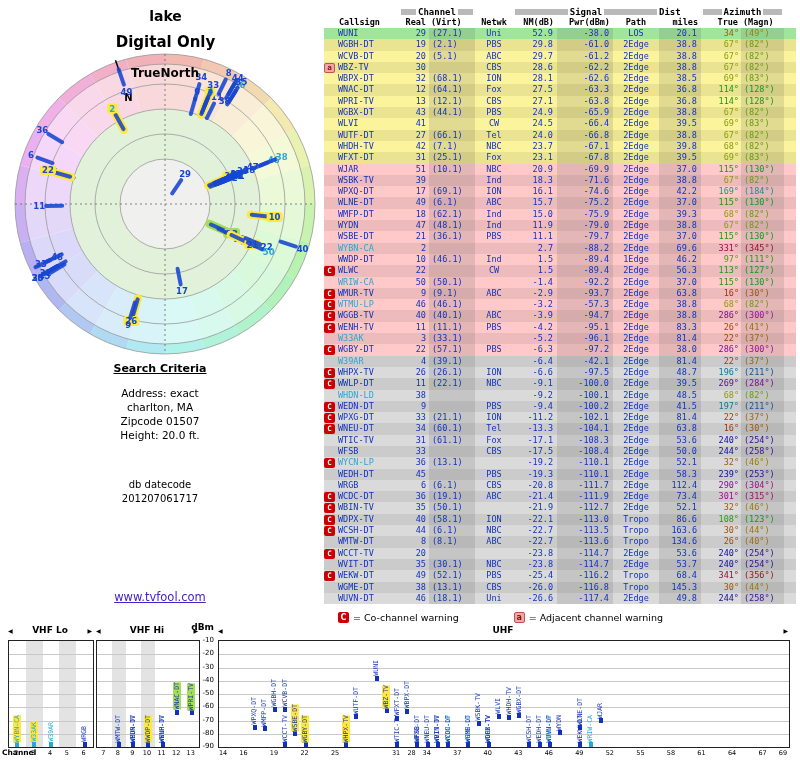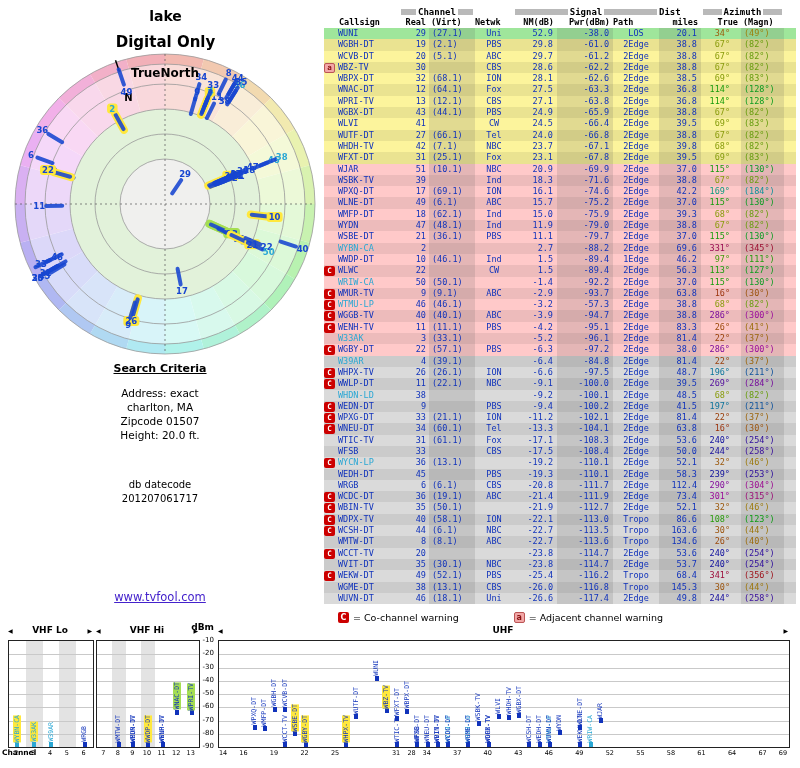--- a/index.html
+++ b/index.html
@@ -38,23 +38,23 @@
   .tc{overflow:hidden;white-space:pre}
   .c-call{padding-left:1px}
   .c-call.lp{color:#2aa7d4}
   .c-real{text-align:right;padding-right:3px}
   .c-virt{padding-left:3px;background:rgba(90,90,90,0.16)}
   .c-net{text-align:center}
   .c-nm{text-align:right;padding-right:4px}
   .c-pwr{text-align:right;padding-right:4px;background:rgba(90,90,90,0.16)}
   .c-path{text-align:center}
   .c-mi{text-align:right;padding-right:4px;background:rgba(90,90,90,0.16)}
-  .c-azt{text-align:right;padding-right:11px}
+  .c-azt{text-align:right;padding-right:2px}
   .c-azm{padding-left:3px;background:rgba(90,90,90,0.16)}
-  .h-l{padding-left:2px}.h-r{text-align:right;padding-right:3px}.h-c{text-align:left}
+  .h-l{padding-left:2px}.h-r{text-align:right;padding-right:3px}.h-c{text-align:center}
   .mk{width:11px;height:10px;margin-top:1px;border-radius:2px;text-align:center;
       font-size:7.5px;line-height:10px;font-weight:bold}
   .mk-c{background:#cc0000;color:#fff}
   .mk-a{background:#f2a7a7;color:#881111;border:1px solid #bb5555;box-sizing:border-box;line-height:8px}
 
   
   #spectrum{position:absolute;left:0;top:608px;width:800px;height:160px}
   .legend{position:absolute;left:338px;top:4px;display:flex;gap:55px;align-items:center;font-size:9.5px}
   .lg-item{display:flex;align-items:center;gap:4px}
   .lg-box{width:11px;height:11px;border-radius:2px;text-align:center;font-size:8px;
@@ -683,21 +683,21 @@
         <div class="tc c-azt" style="color: rgb(122, 13, 156);">286°</div>
         <div class="tc c-azm" style="color: rgb(156, 13, 156);">(300°)</div>
       </div>
       <div class="trow" style="background: rgb(203, 203, 203);">
         <div class="tc c-mk"></div>
         <div class="tc c-call lp">W39AR</div>
         <div class="tc c-real">4</div>
         <div class="tc c-virt">(39.1)</div>
         <div class="tc c-net"></div>
         <div class="tc c-nm">-6.4</div>
-        <div class="tc c-pwr">-84.8</div>
+        <div class="tc c-pwr">-42.1</div>
         <div class="tc c-path">2Edge</div>
         <div class="tc c-mi">81.4</div>
         <div class="tc c-azt" style="color: rgb(156, 65, 13);">22°</div>
         <div class="tc c-azm" style="color: rgb(156, 101, 13);">(37°)</div>
       </div>
       <div class="trow" style="background: rgb(218, 218, 218);">
         <div class="tc mk mk-c">C</div>
         <div class="tc c-call">WHPX-TV</div>
         <div class="tc c-real">26</div>
         <div class="tc c-virt">(26.1)</div>

